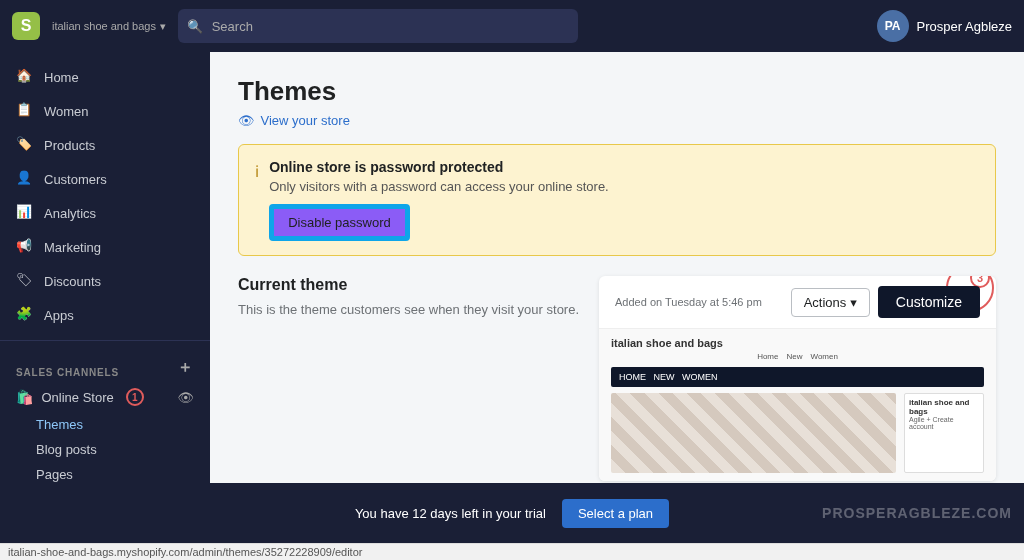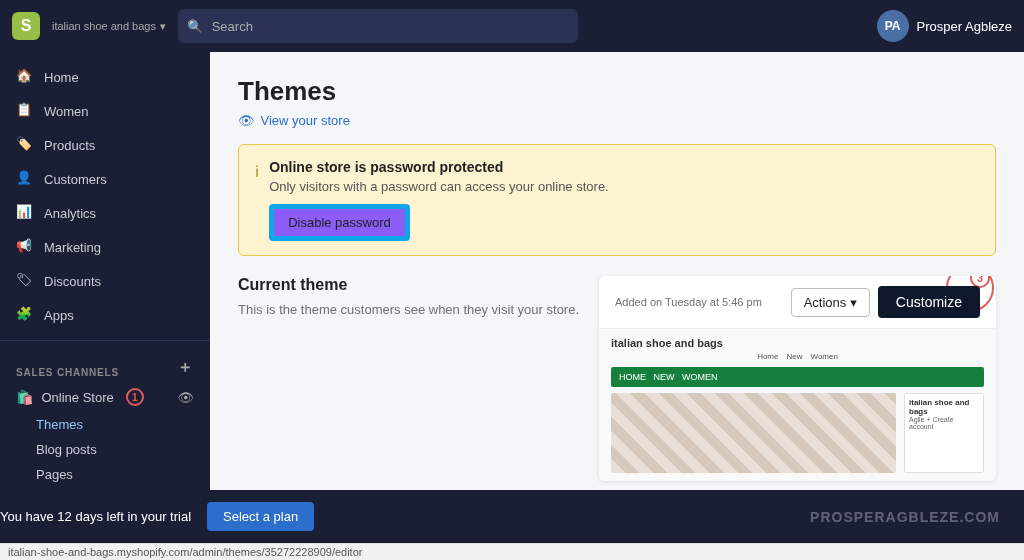--- a/index.html
+++ b/index.html
@@ -238,57 +238,57 @@
       pointer-events: none;
     }
 
     
     .theme-mockup {
       padding: 8px 12px;
       background: #f9f9f9;
       min-height: 140px;
     }
     .mockup-topbar {
-      background: #15803d;
+      background: #0f172a;
       height: 20px;
       border-radius: 2px;
       display: flex; align-items: center; padding: 0 8px;
       margin-bottom: 6px;
     }
     .mockup-topbar-text { color: white; font-size: 9px; }
     .mockup-nav { display: flex; justify-content: center; gap: 8px; margin-bottom: 6px; }
     .mockup-nav span { font-size: 8px; color: #555; }
     .mockup-body { display: flex; gap: 8px; }
     .mockup-left { flex: 1; background: #e8e0d8; border-radius: 2px; min-height: 60px; }
     .mockup-right { width: 80px; background: white; border: 1px solid #ddd; border-radius: 2px; padding: 4px; }
     .mockup-right-title { font-size: 8px; font-weight: 600; color: #333; }
     .mockup-right-text { font-size: 7px; color: #666; }
 
     
     .bottom-bar {
       background: #1a1f36;
-      height: 53px;
-      display: flex; align-items: center; justify-content: flex-start;
+      height: 60px;
+      display: flex; align-items: center; justify-content: center;
       gap: 16px;
       flex-shrink: 0;
       position: relative;
     }
     .bottom-bar-text { color: white; font-size: 13px; }
     .select-plan-btn {
       background: #2c6ecb;
       color: white;
       border: none;
       padding: 7px 16px;
       border-radius: 4px;
       font-size: 13px;
       cursor: pointer;
     }
     .watermark {
       position: absolute;
-      right: 24px;
+      right: 12px;
       color: rgba(255,255,255,0.3);
       font-size: 14px;
       font-weight: bold;
       letter-spacing: 1px;
     }
 
     
     .url-bar {
       background: #f1f1f1;
       border-top: 1px solid #ddd;

